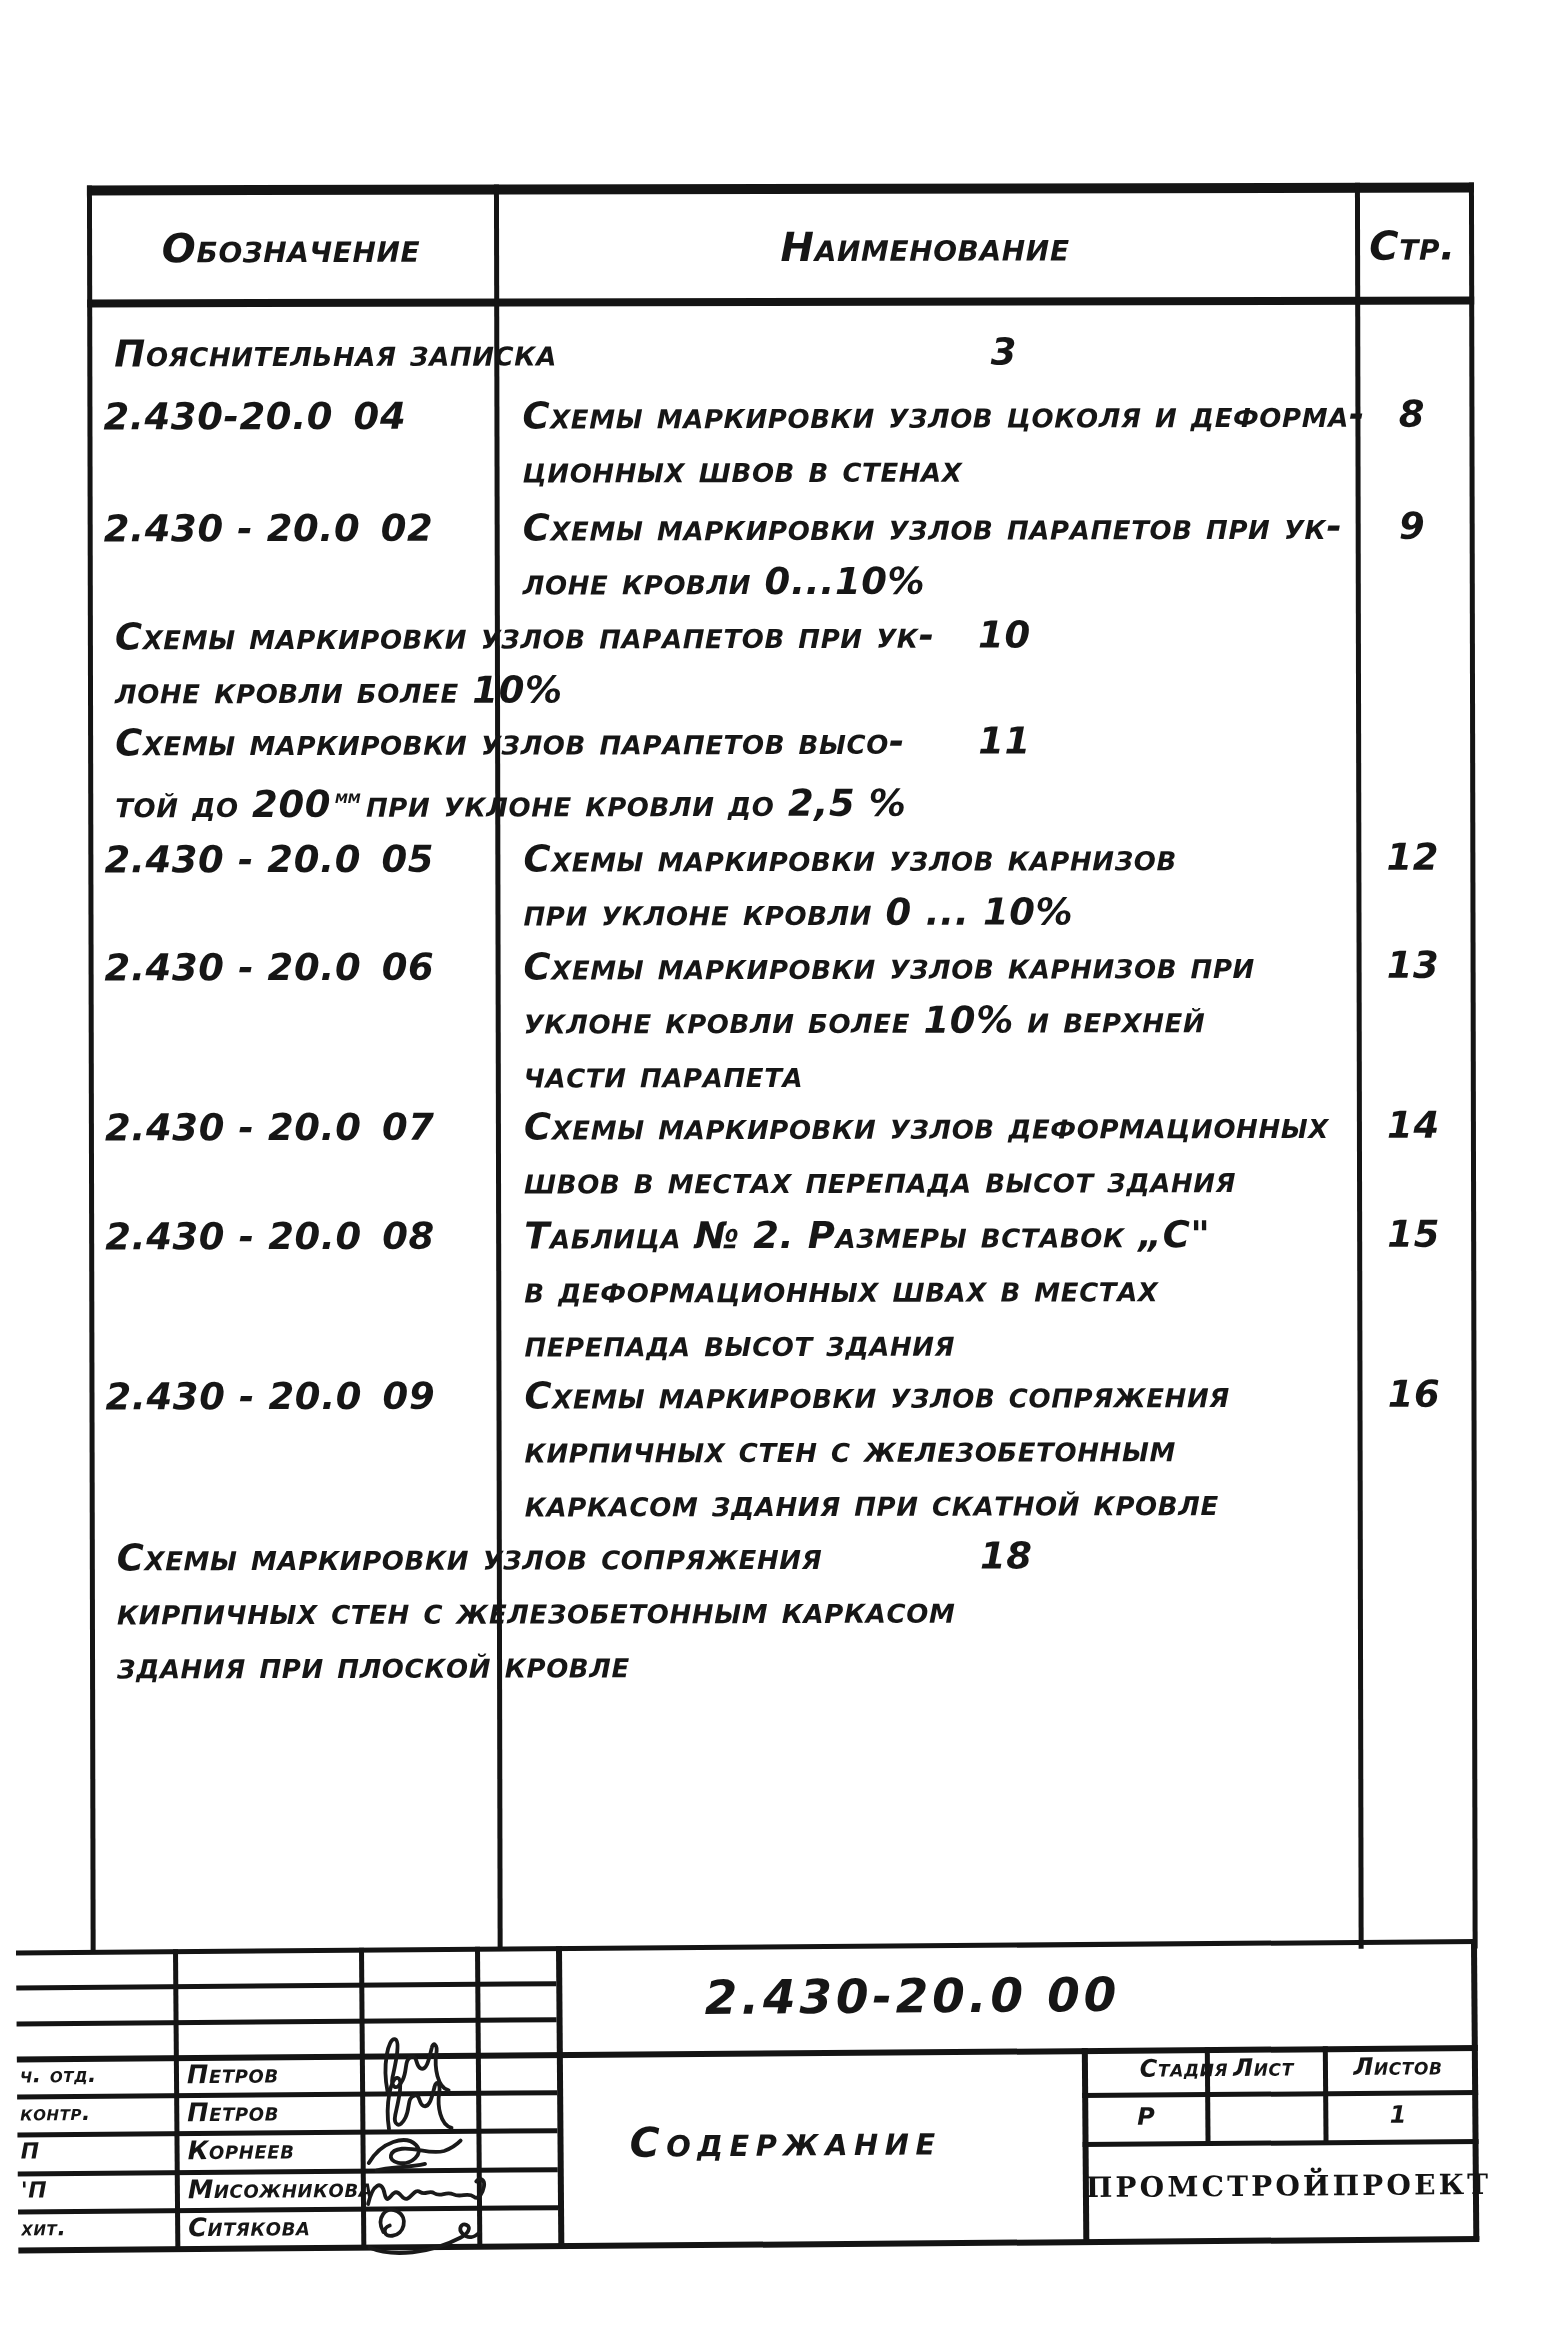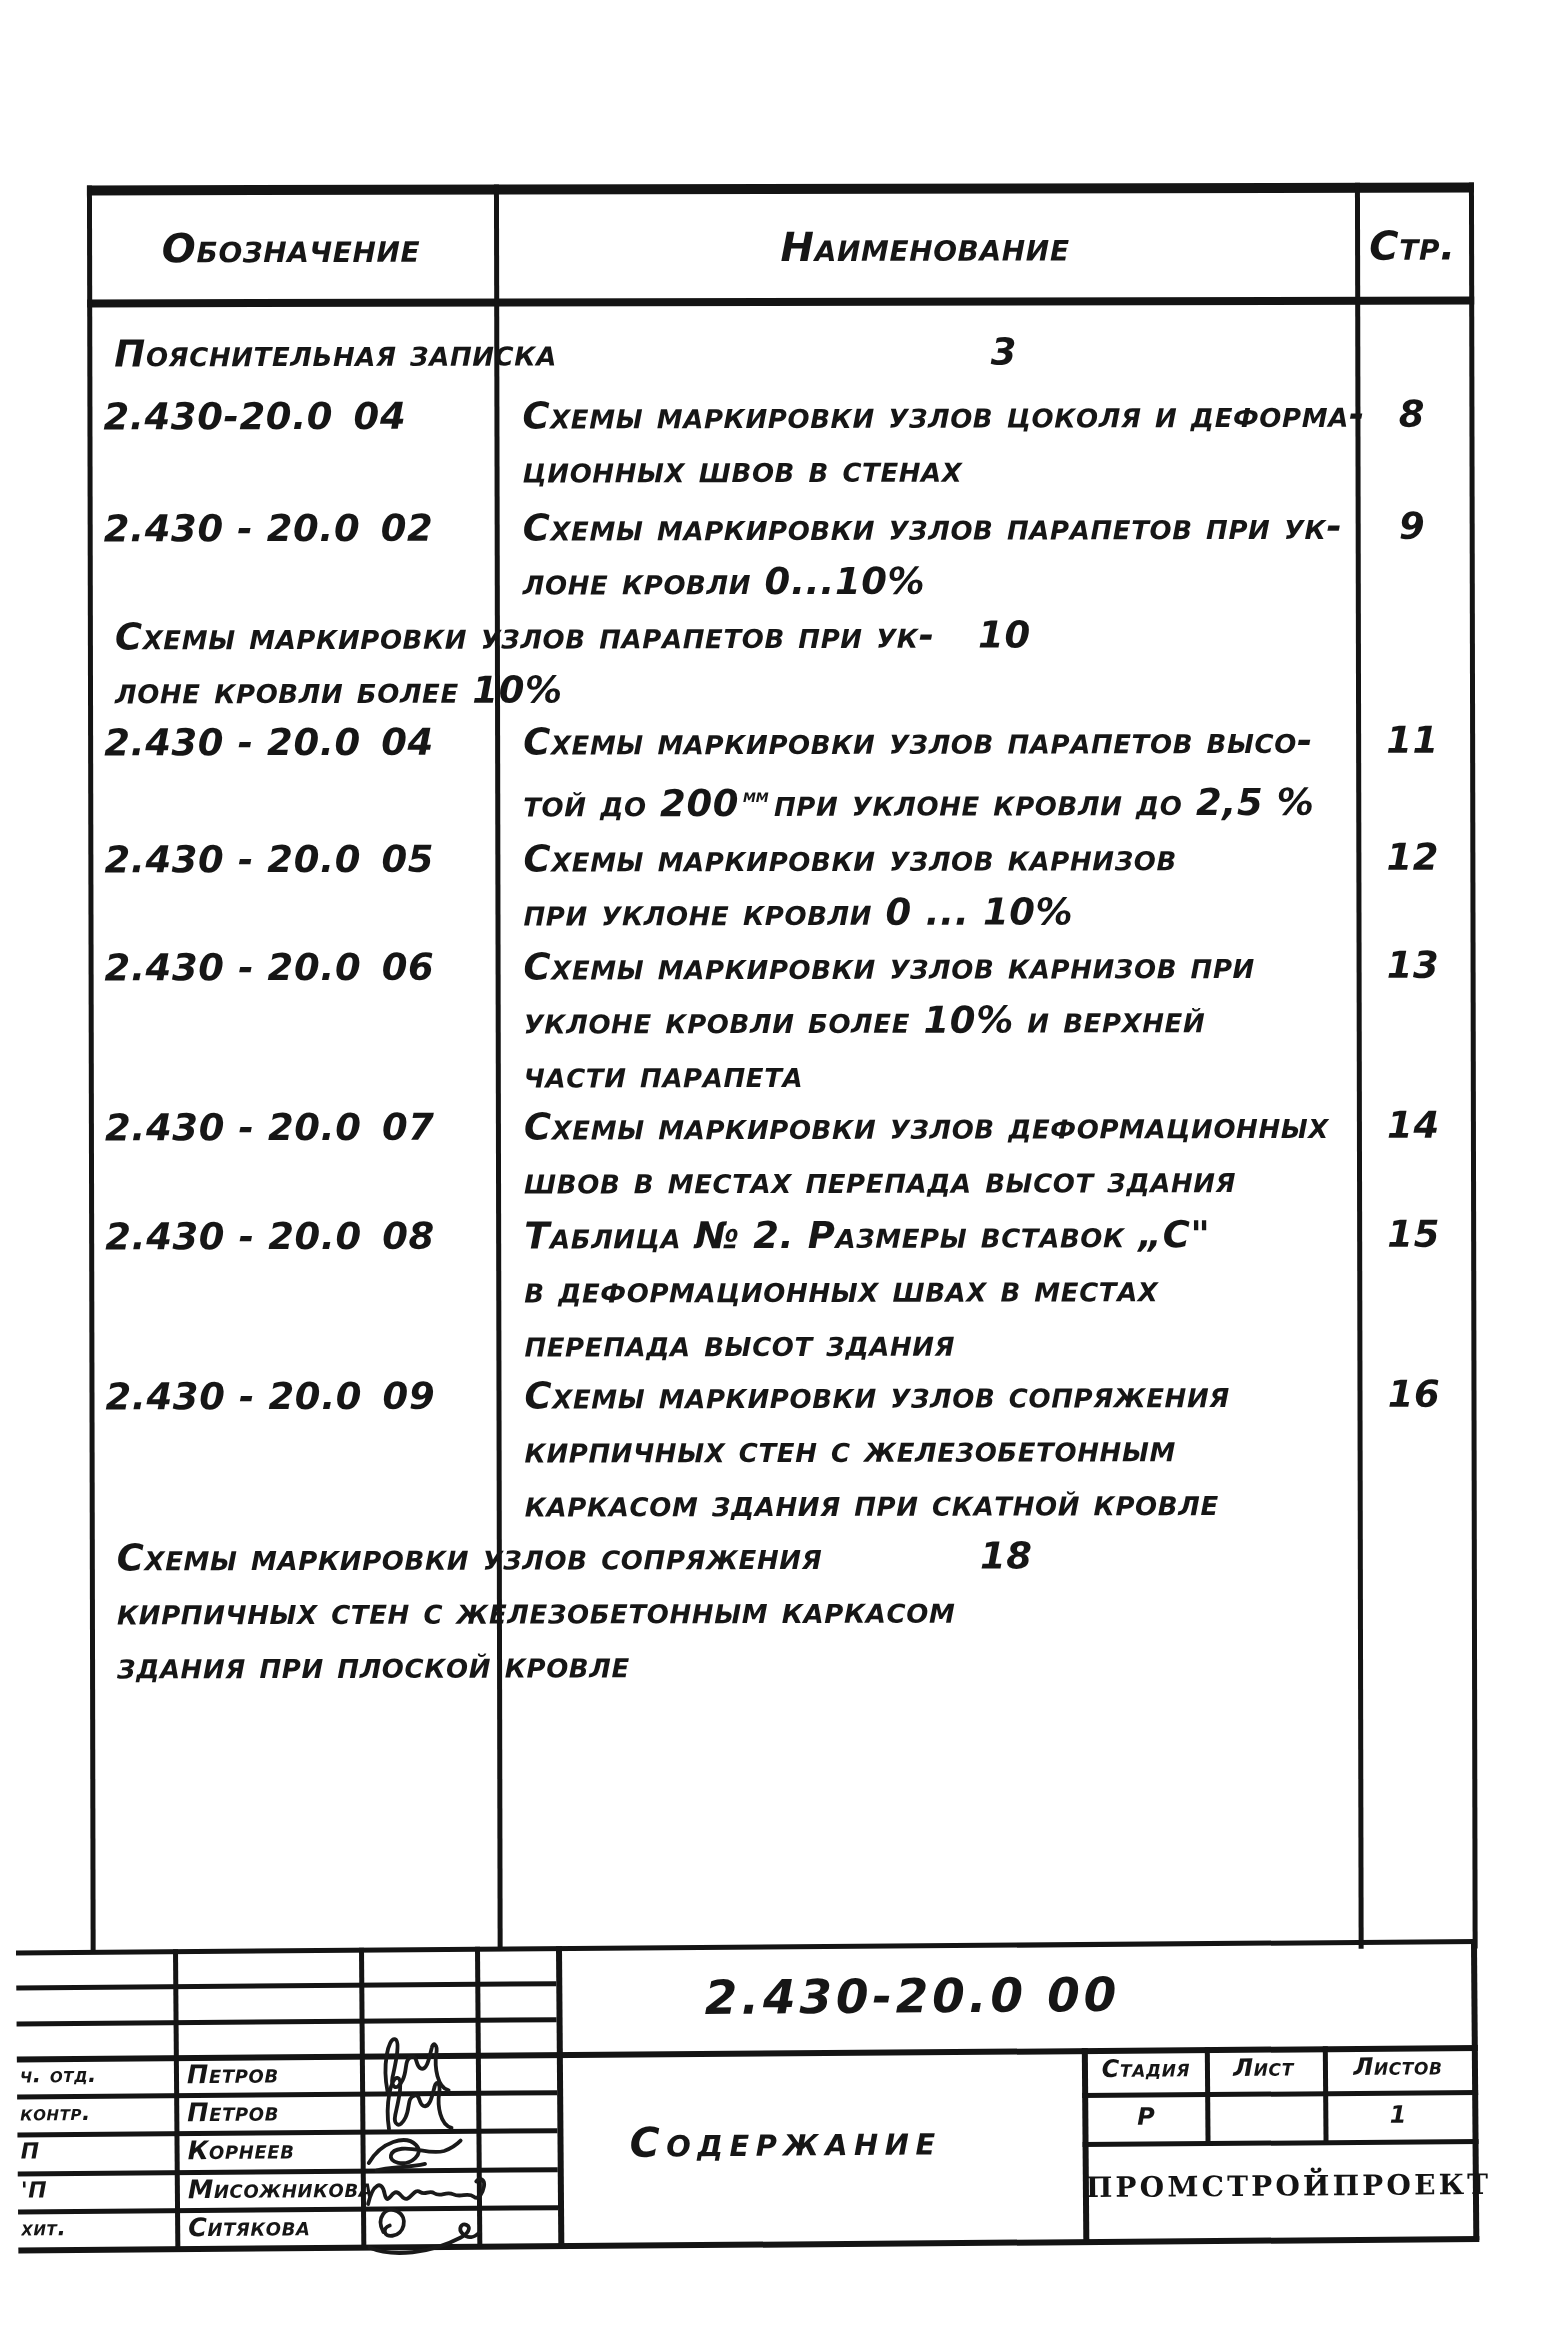--- a/index.html
+++ b/index.html
@@ -103,23 +103,20 @@
 
     <div class="trow" style="top:609px;">
       <div class="c2">
         <div class="nline hand body-t">Схемы маркировки узлов парапетов при ук-</div>
         <div class="nline hand body-t">лоне кровли более 10%</div>
       </div>
       <div class="c3 hand body-t">10</div>
     </div>
 
     <div class="trow" style="top:715px;">
-      <div class="c1 hand body-t">
-        <span>2.430 - 20.0</span><span class="code">04</span>
-      </div>
       <div class="c2">
         <div class="nline hand body-t">Схемы маркировки узлов парапетов высо-</div>
         <div class="nline hand body-t"><span>той до 200</span><sup class="supmm">мм</sup><span>при уклоне кровли до 2,5 %</span></div>
       </div>
       <div class="c3 hand body-t">11</div>
     </div>
 
     <div class="trow" style="top:832px;">
       <div class="c1 hand body-t">
         <span>2.430 - 20.0</span><span class="code">05</span>
@@ -208,21 +205,21 @@
     <div class="vl" style="left:556px;top:11.5px;height:300px;width:5.7px;"></div>
     <div class="vl" style="left:1081px;top:118px;height:193px;width:5.7px;"></div>
     <div class="vl" style="left:1204px;top:118px;height:97px;"></div>
     <div class="vl" style="left:1322px;top:118px;height:97px;"></div>
     <div class="vl" style="left:1471px;top:11.5px;height:301px;width:5.7px;"></div>
 
     <div class="docnum hand">2.430-20.0 00</div>
 
     <div class="sheetname hand">Содержание</div>
 
-    <div class="stlbl hand" style="left:1086px;top:125px;width:118px;">Стадия</div>
+    <div class="stlbl hand" style="left:1124px;top:125px;width:118px;">Стадия</div>
     <div class="stlbl hand" style="left:1204px;top:125px;width:117px;">Лист</div>
     <div class="stlbl hand" style="left:1322px;top:125px;width:150px;">Листов</div>
     <div class="stlbl hand" style="left:1086px;top:173px;width:118px;">Р</div>
     <div class="stlbl hand" style="left:1204px;top:173px;width:117px;"></div>
     <div class="stlbl hand" style="left:1322px;top:173px;width:150px;">1</div>
 
     <div class="org">ПРОМСТРОЙПРОЕКТ</div>
 
     <div>
       <div class="tb-role hand" style="top:118px;">ч. отд.</div>

